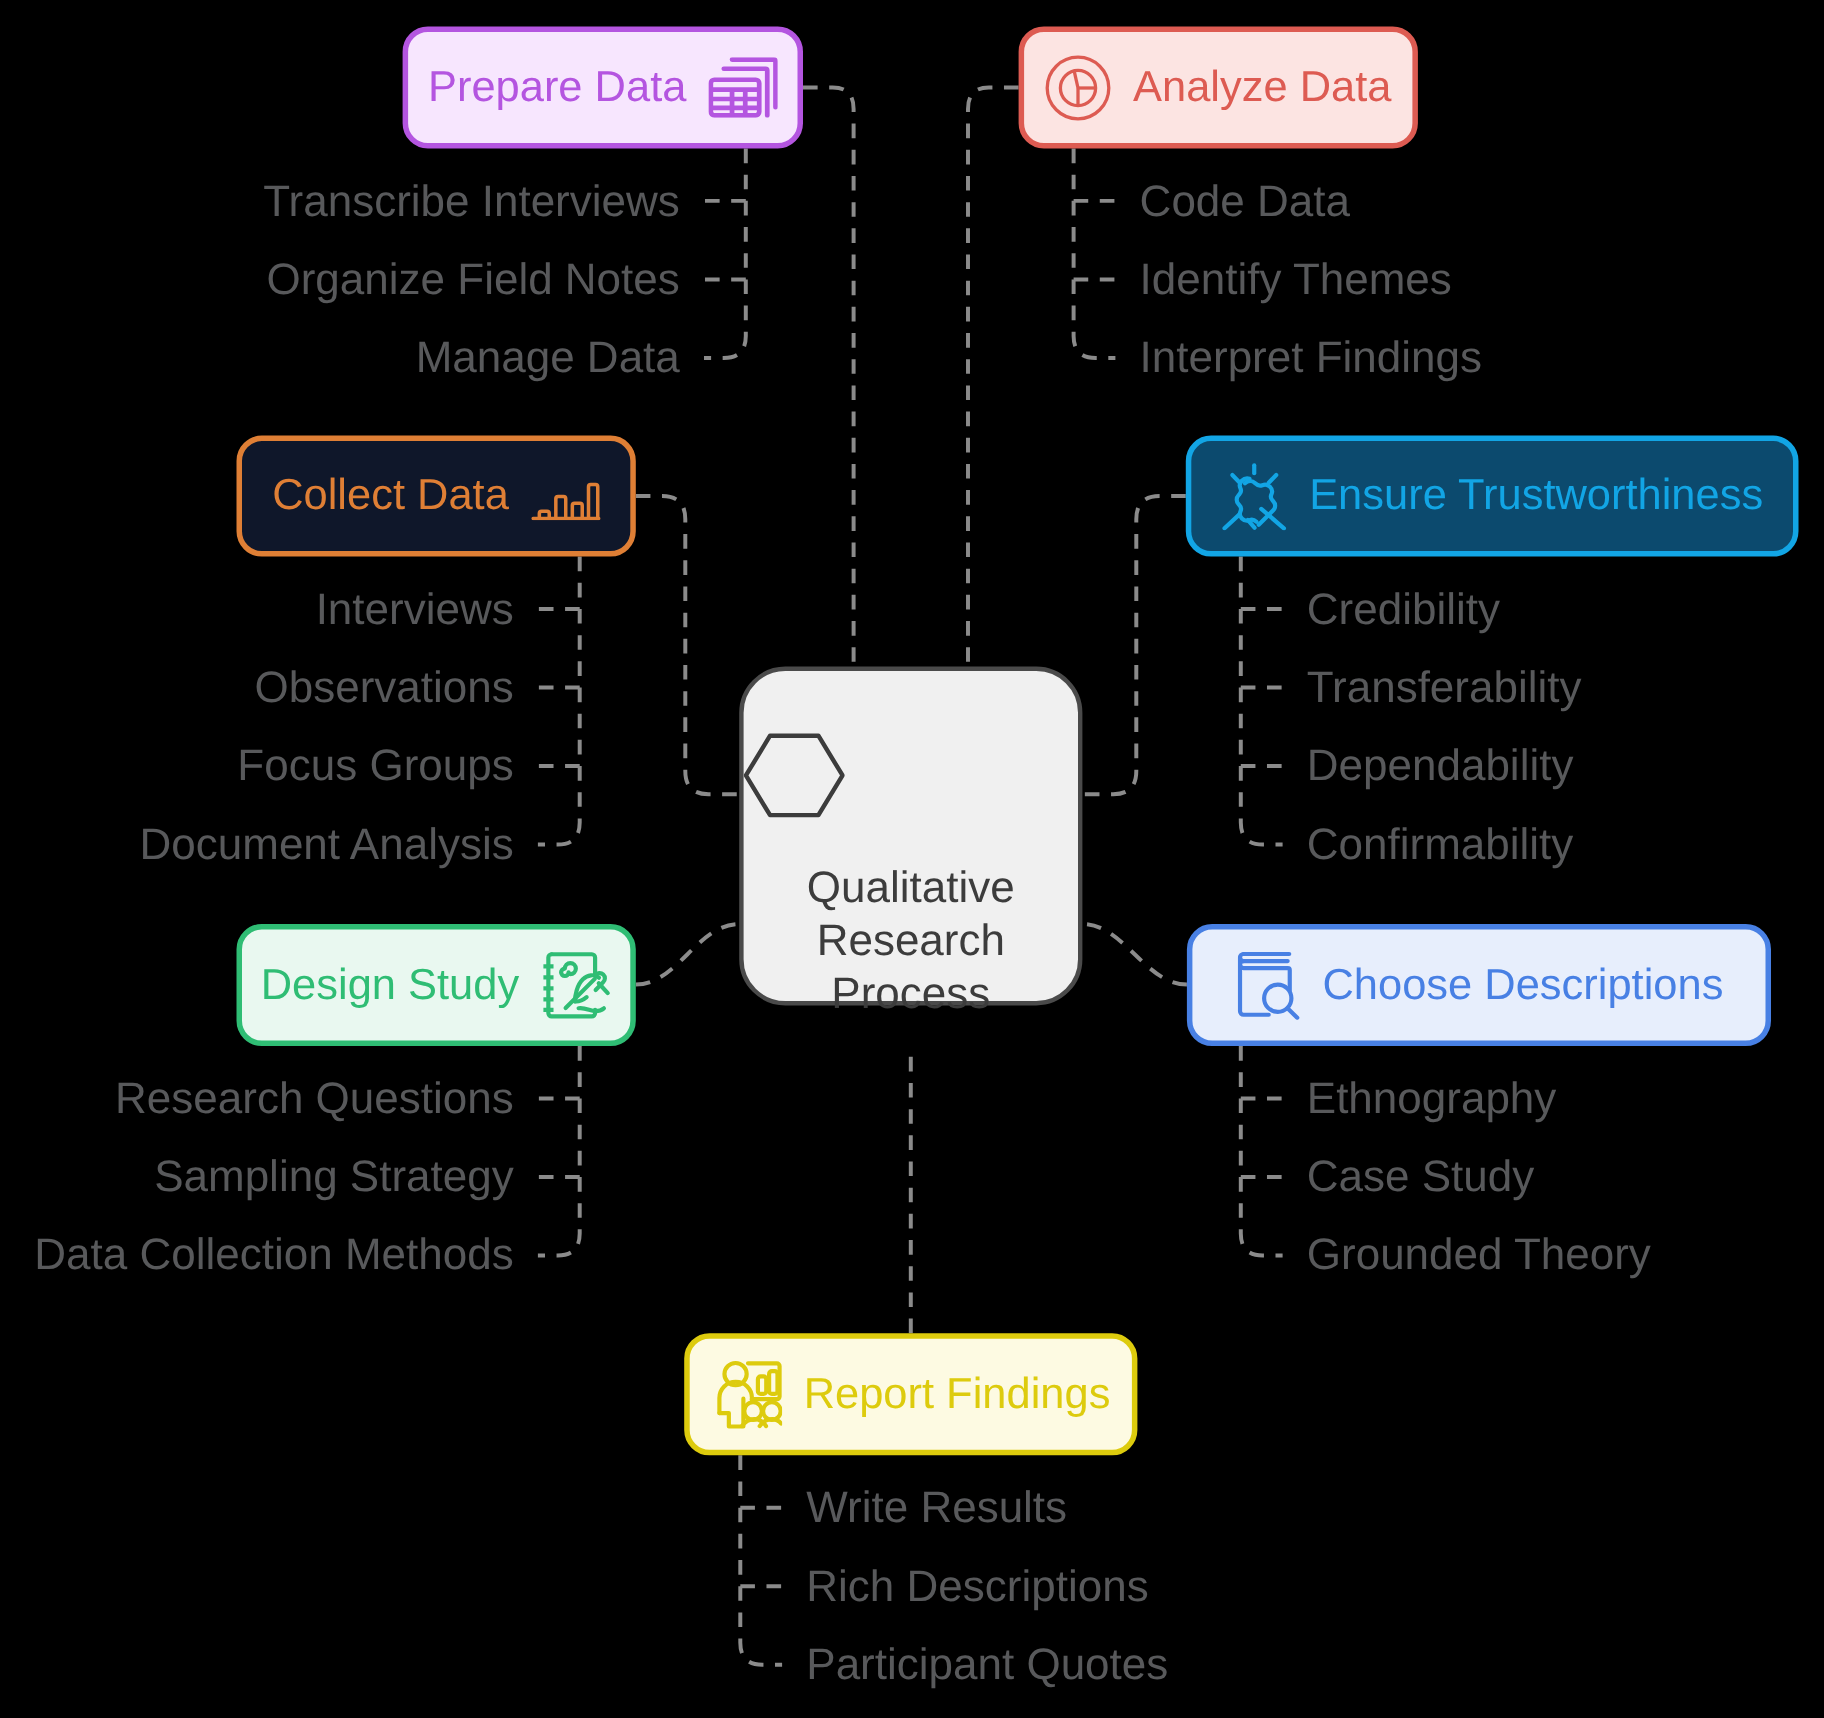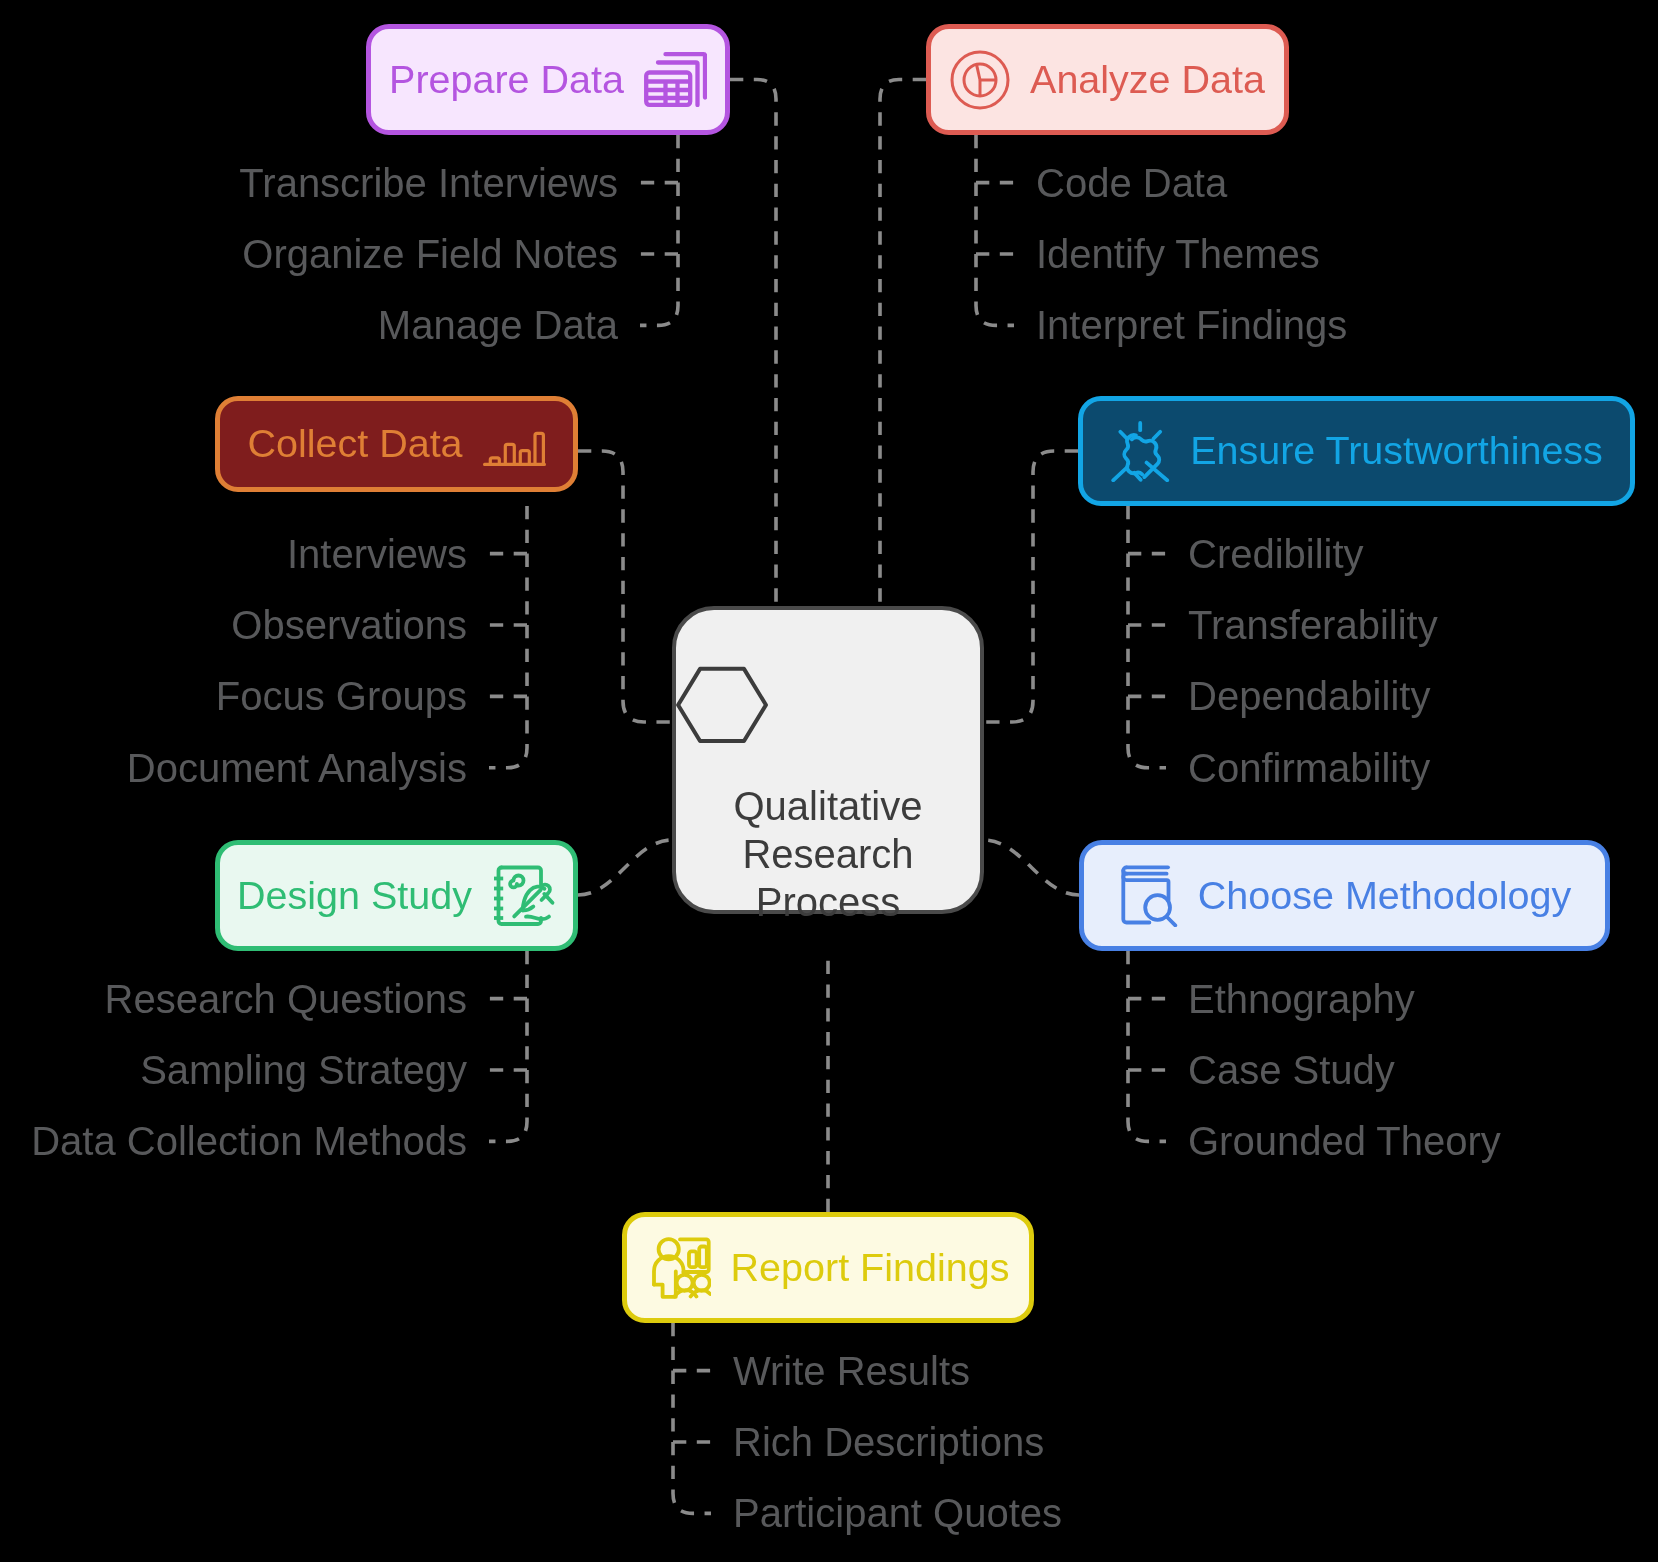--- a/index.html
+++ b/index.html
@@ -80,21 +80,21 @@
           <path d="M30 30 L26.5 14.4"></path>
           <path d="M30 30 L46 30"></path>
           <path d="M30 30 L30 46"></path>
         </svg>
       </span>
       <span class="lbl" style="color: rgb(221, 91, 82); margin-left: 20px;">Analyze Data</span>
     </div>
     <div class="sub r" style="top: 182.6px; left: 1036px;">Code Data</div>
     <div class="sub r" style="top: 254px; left: 1036px;">Identify Themes</div>
     <div class="sub r" style="top: 325.4px; left: 1036px;">Interpret Findings</div>
-    <div class="node" id="collect-data" style="left: 215px; top: 396px; width: 363px; height: 96px; background: #7f1d1d; border-color: rgb(223, 127, 53);">
+    <div class="node" id="collect-data" style="left: 215px; top: 396px; width: 363px; height: 110px; background: #0f172a; border-color: rgb(223, 127, 53);">
       <span class="lbl" style="color: rgb(223, 127, 53);">Collect Data</span>
       <span class="ico" style="margin-left: 20px;">
         <svg width="63" height="43" viewBox="0 0 63 43" fill="none" stroke="#df7f35" stroke-width="3.2" stroke-linejoin="round">
           <path d="M1.6 41.4 H61.4" stroke-linecap="round"></path>
           <path d="M7.3 41.4 V36.8 a2 2 0 0 1 2 -2 h5 a2 2 0 0 1 2 2 V41.4"></path>
           <path d="M22.3 41.4 V23.4 a2 2 0 0 1 2 -2 h5 a2 2 0 0 1 2 2 V41.4"></path>
           <path d="M37.3 41.4 V29.6 a2 2 0 0 1 2 -2 h5 a2 2 0 0 1 2 2 V41.4"></path>
           <path d="M52 41.4 V12.4 a2 2 0 0 1 2 -2 h4.4 a2 2 0 0 1 2 2 V41.4"></path>
         </svg>
       </span>
@@ -150,21 +150,21 @@
       <span class="ico">
         <svg width="60" height="63" viewBox="0 0 60 63" fill="none" stroke="#4880e4" stroke-width="3.8" stroke-linejoin="round">
           <path d="M8.5 3.3 H50" stroke-linecap="round"></path>
           <path d="M8.5 3.3 a3.2 3.2 0 0 0 0 6.4 H48.6" stroke-linecap="round"></path>
           <path d="M8.5 9.7 a3.2 3.2 0 0 0 0 6.4 H48.8 a1.7 1.7 0 0 1 1.7 1.7 V36.3" stroke-linecap="round"></path>
           <path d="M5.3 6.5 V55.3 a3.2 3.2 0 0 0 3.2 3.2 H31.4" stroke-linecap="round"></path>
           <circle cx="39.6" cy="43.5" r="12.4"></circle>
           <path d="M48.5 52.5 L57.3 61.3" stroke-linecap="round"></path>
         </svg>
       </span>
-      <span class="lbl" style="color: rgb(72, 128, 228); margin-left: 20px;">Choose Methodology</span>
+      <span class="lbl" style="color: rgb(72, 128, 228); margin-left: 20px;">Choose Descriptions</span>
     </div>
     <div class="sub r" style="top: 998.6px; left: 1188px;">Ethnography</div>
     <div class="sub r" style="top: 1070px; left: 1188px;">Case Study</div>
     <div class="sub r" style="top: 1141.4px; left: 1188px;">Grounded Theory</div>
     <div class="node" id="report-findings" style="left: 622px; top: 1212px; width: 412px; height: 111px; background: rgb(253, 250, 226); border-color: rgb(221, 203, 13);">
       <span class="ico">
         <svg width="64" height="62" viewBox="0 0 64 62" fill="none" stroke="#ddcb0d" stroke-width="3.8" stroke-linejoin="round">
           <circle cx="21.7" cy="12.2" r="10.1"></circle>
           <path d="M7 47.6 V33.9 a14.8 14.8 0 0 1 29.6 0 V36.2" stroke-linecap="round"></path>
           <path d="M7 47.6 H15.6 V59.8 H28.8 V34.5" stroke-linecap="round" stroke-linejoin="round"></path>

